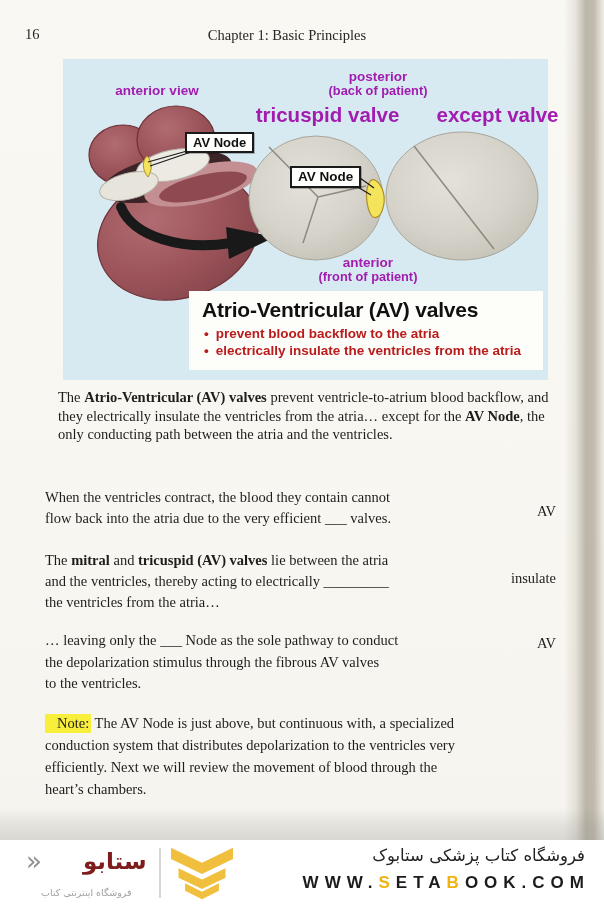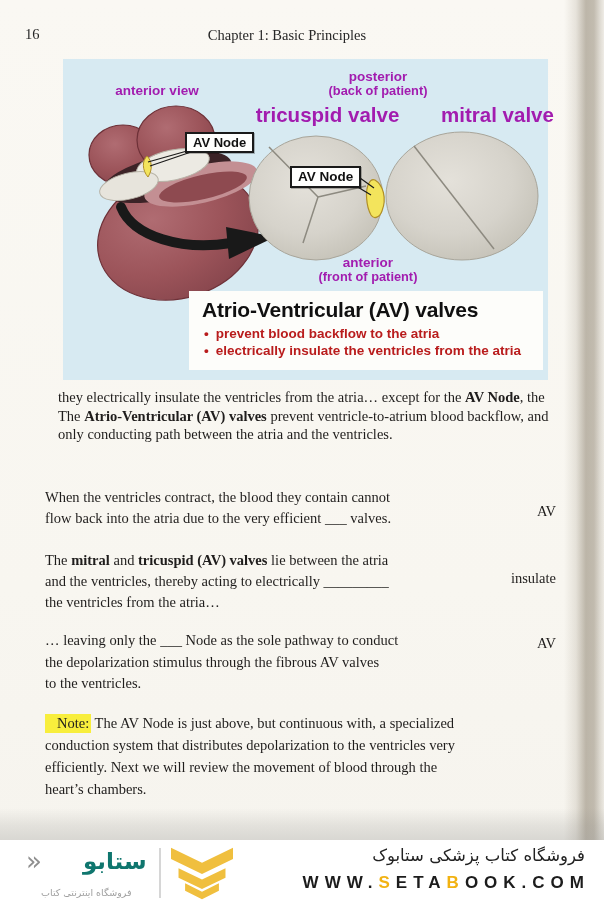--- a/index.html
+++ b/index.html
@@ -93,21 +93,21 @@
   .site-url{
     position:absolute;right:14px;top:33px;
     font-family:"Liberation Sans",sans-serif;font-weight:600;font-size:17px;
     letter-spacing:6px;color:#1c1c1c;white-space:nowrap;
   }
   .site-url .accent{color:#f2b211;}
   .logo{position:absolute;left:26px;top:5px;display:flex;align-items:center;}
   .logo-wordmark-col{display:flex;flex-direction:column;align-items:center;}
   .logo-wordmark-row{display:flex;align-items:center;direction:rtl;}
   .logo-wordmark{
-    font-family:"DejaVu Sans",sans-serif;font-weight:bold;font-size:23px;color:#0f766e;line-height:26px;margin-left:39px;
+    font-family:"DejaVu Sans",sans-serif;font-weight:bold;font-size:23px;color:#7f1d1d;line-height:26px;margin-left:39px;
   }
   .logo-guillemet{font-family:"DejaVu Sans",sans-serif;font-size:26px;color:#8f8f8f;line-height:24px;margin-right:2px;}
   .logo-tagline{
     font-family:"DejaVu Sans",sans-serif;font-size:9.5px;color:#a0a0a0;direction:rtl;margin-top:13px;
   }
   .logo-divider{width:2px;height:50px;background:#d6d6d6;margin:0 10px 0 12px;}
 </style>
 </head>
 <body>
 
@@ -163,21 +163,21 @@
     </svg>
 
     <div class="lbl-separated sans">anterior view</div>
 
     <div class="lbl-posterior sans">
       <div>posterior</div>
       <div class="sub">(back of patient)</div>
     </div>
 
     <div class="lbl-tricuspid sans">tricuspid valve</div>
-    <div class="lbl-mitral sans">mitral valve</div>
+    <div class="lbl-mitral sans">except valve</div>
 
     <div class="avnode-box on-heart">AV Node</div>
     <div class="avnode-box on-valves">AV Node</div>
 
     <div class="lbl-anterior sans">
       <div>anterior</div>
       <div class="sub">(front of patient)</div>
     </div>
 
     <div class="info-box">
@@ -185,22 +185,22 @@
       <div class="info-bullet">
         <span class="dot">•</span><span>prevent blood backflow to the atria</span>
       </div>
       <div class="info-bullet">
         <span class="dot">•</span><span>electrically insulate the ventricles from the atria</span>
       </div>
     </div>
   </div>
 
   <div class="textblock intro">
+      <div class="tl"><span>The </span><span class="b">Atrio-Ventricular (AV) valves</span><span> prevent ventricle-to-atrium blood backflow, and</span></div>
       <div class="tl"><span>they electrically insulate the ventricles from the atria… except for the </span><span class="b">AV Node</span><span>, the</span></div>
-      <div class="tl"><span>The </span><span class="b">Atrio-Ventricular (AV) valves</span><span> prevent ventricle-to-atrium blood backflow, and</span></div>
       <div class="tl"><span>only conducting path between the atria and the ventricles.</span></div>
     </div>
 
   <div class="textblock q1">
       <div class="tl"><span>When the ventricles contract, the blood they contain cannot</span></div>
       <div class="tl"><span>flow back into the atria due to the very efficient ___ valves.</span></div>
     </div>
   <div class="answer a1">AV</div>
 
   <div class="textblock q2">

